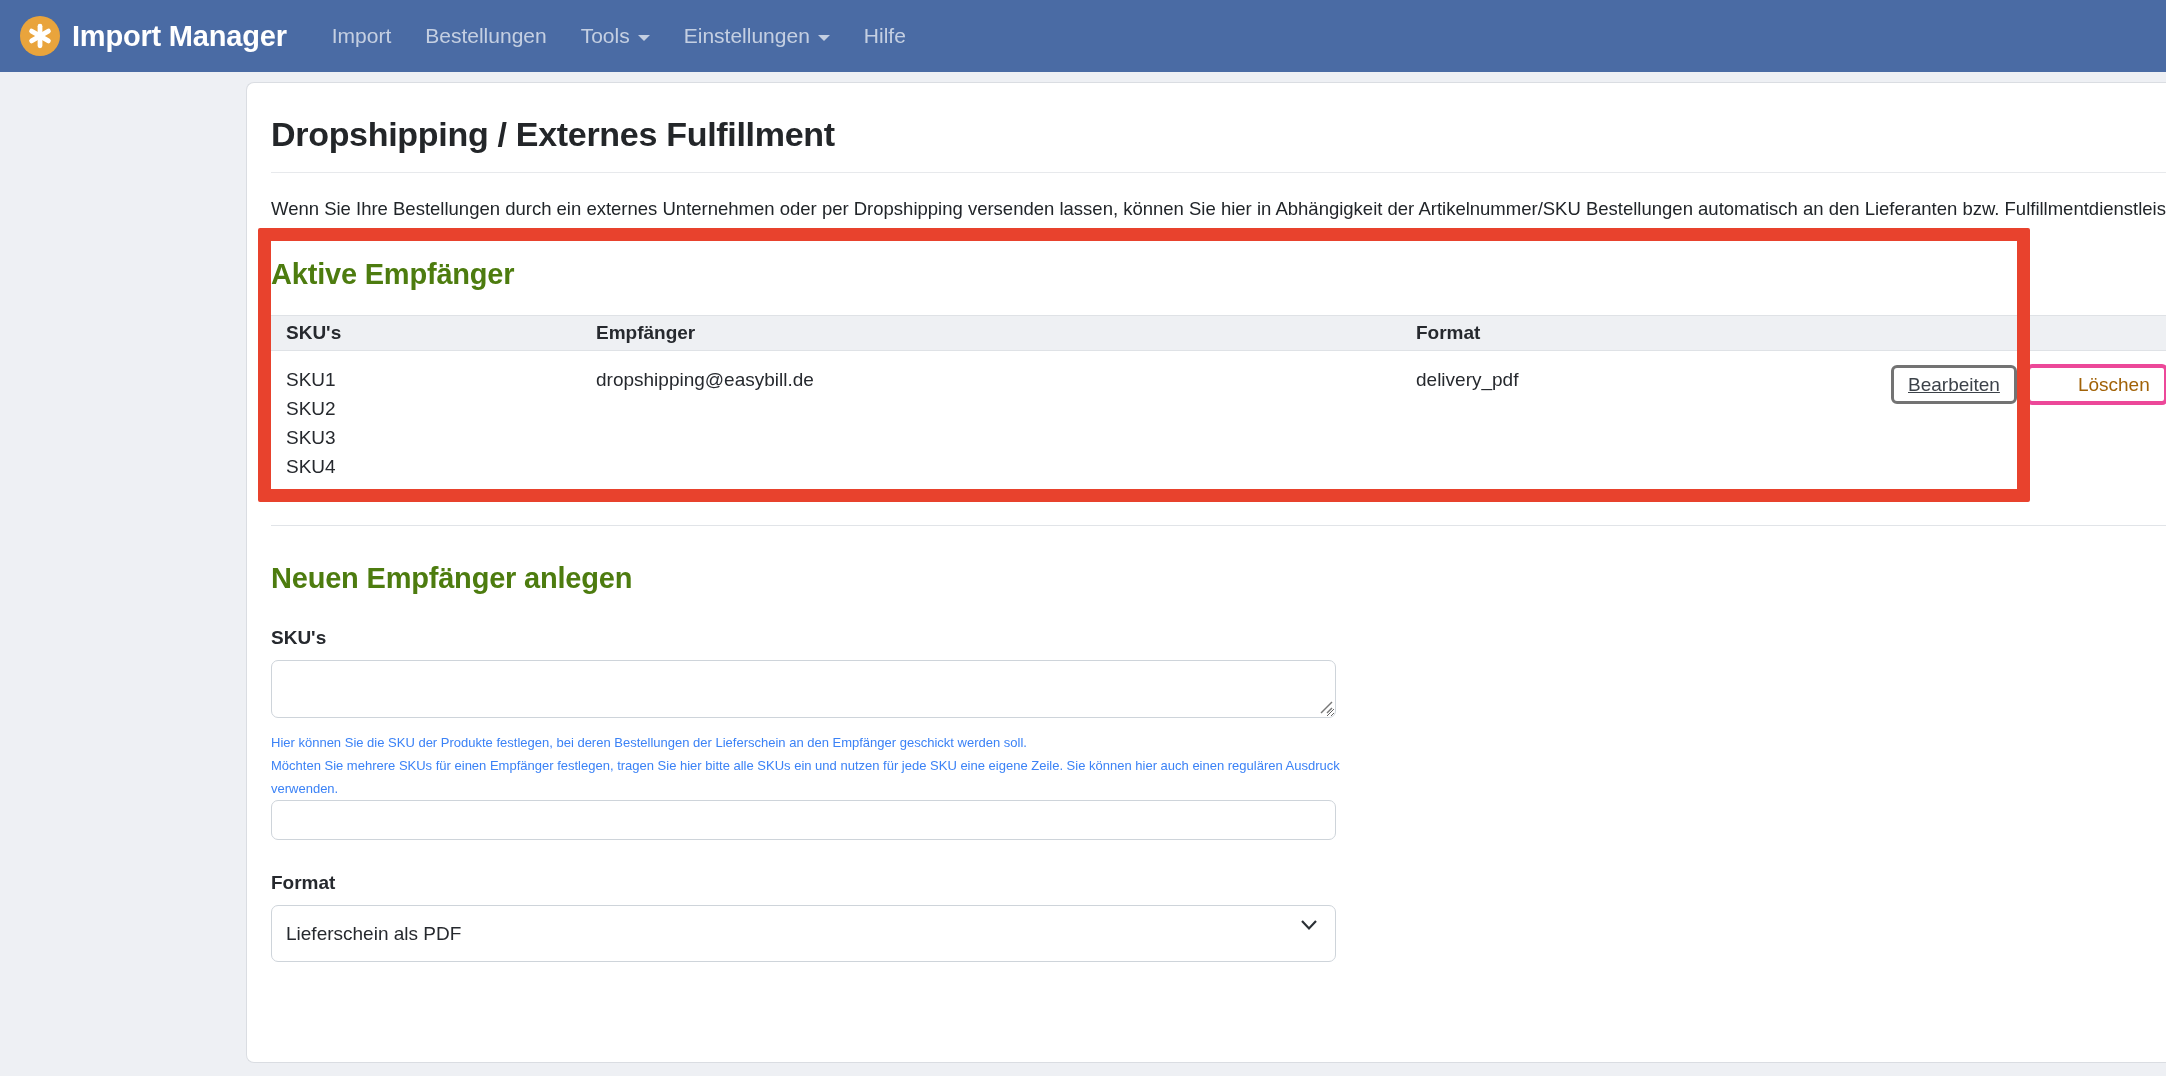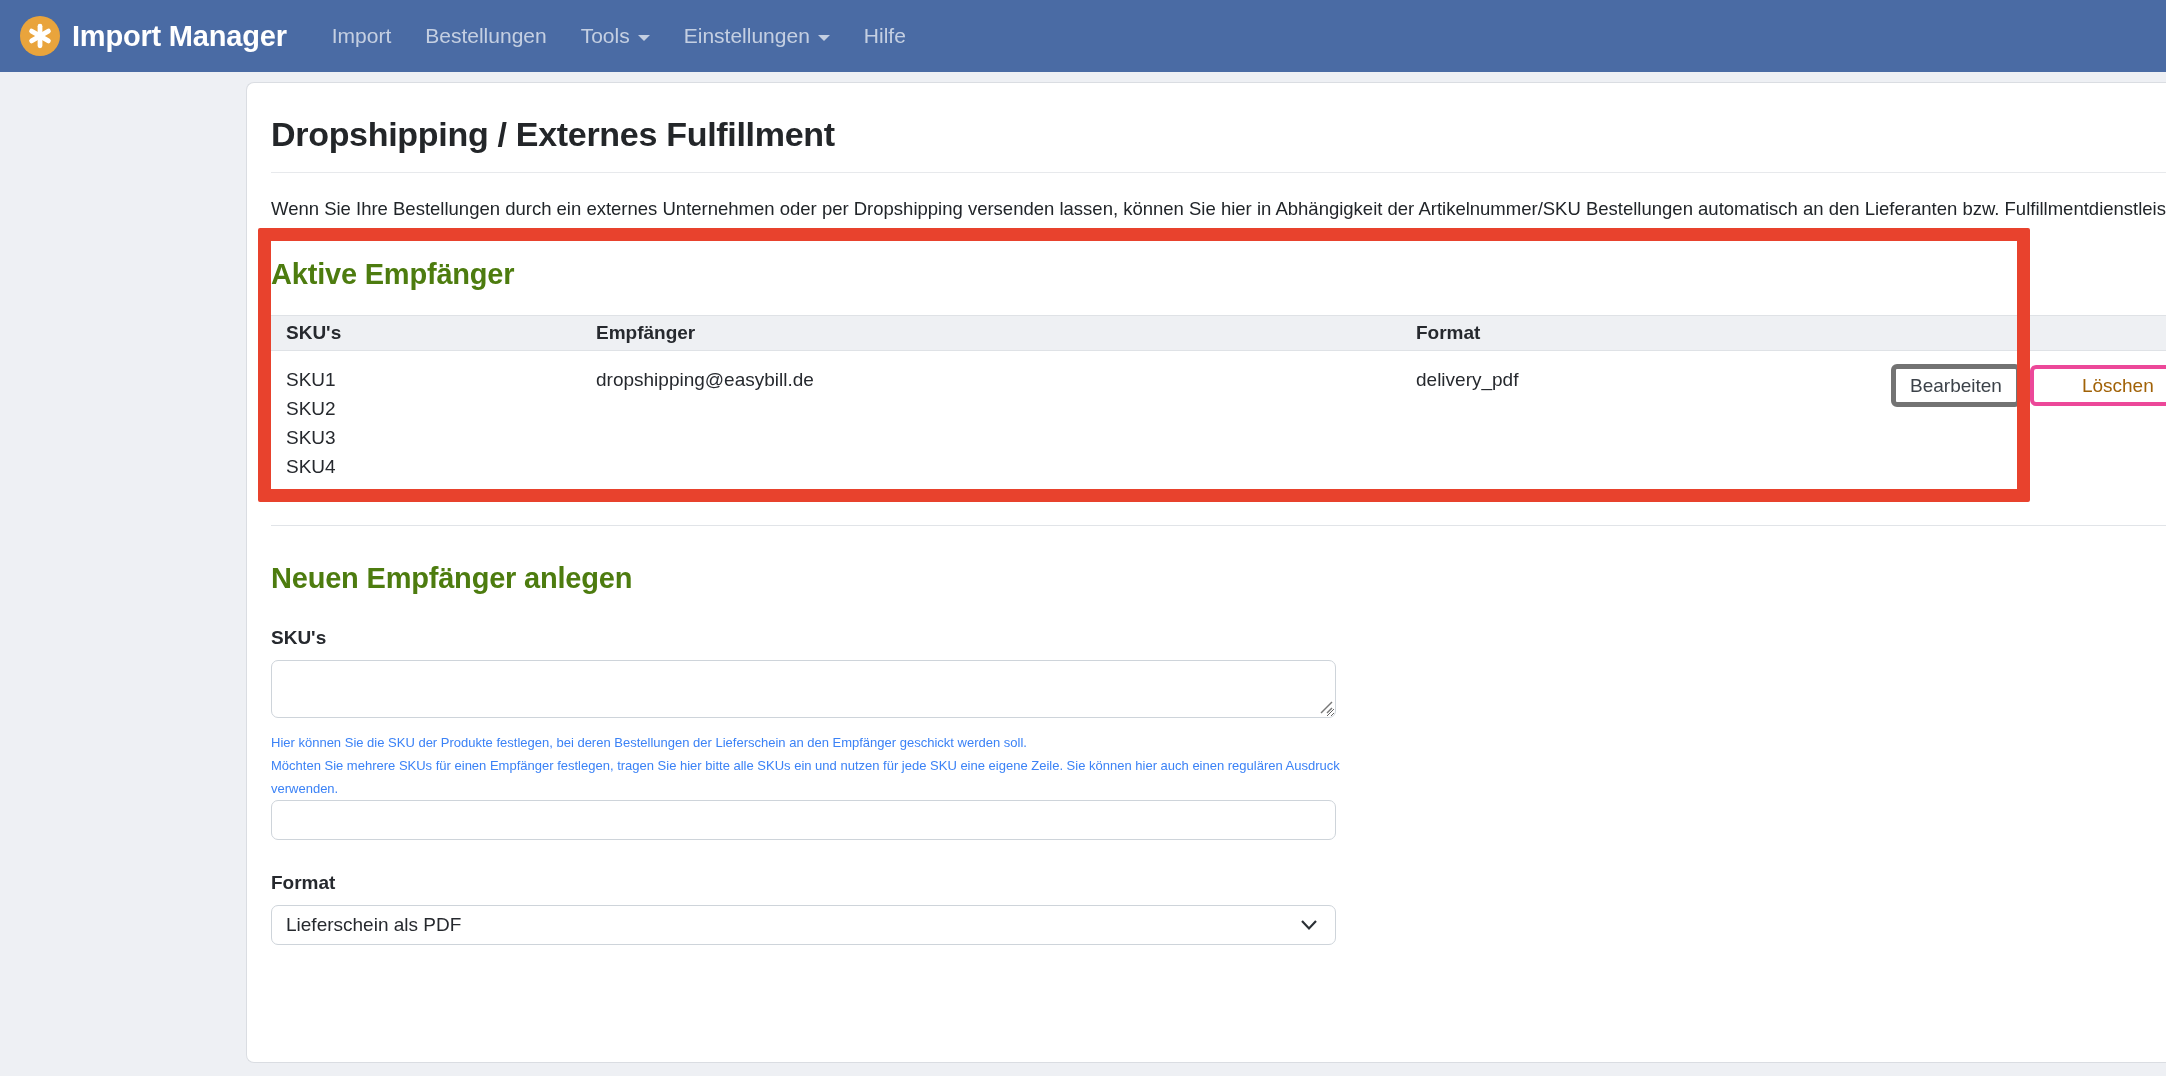--- a/index.html
+++ b/index.html
@@ -82,21 +82,21 @@
   }
   .col-skus{width:280px;}
   .col-empf{width:790px;}
   .col-format{width:445px;}
   .actions-cell{white-space:nowrap;padding-top:13px !important;}
   .btn{
     display:inline-block;font-size:19px;line-height:23px;
     padding:5px 14px;border-radius:6px;background:#fff;cursor:pointer;
     font-family:inherit;
   }
-  .btn-edit{border:5px solid #737373;color:#3c4249;margin-right:9px;}
+  .btn-edit{border:3px solid #737373;color:#3c4249;margin-right:9px;text-decoration:underline;}
   .btn-delete{border:4px solid #ec4899;color:#a16207;padding-left:48px;}
 
   
   .form{margin-top:0;}
   .field-label{
     display:block;font-weight:700;font-size:19px;
     margin:32px 0 11px;color:#26292e;
   }
   .ta-wrap{position:relative;width:1065px;}
   textarea.control{
@@ -109,21 +109,21 @@
   .help{
     margin-top:13px;width:1072px;font-size:13px;
     line-height:23px;color:#3b82f6;
   }
   input.control{
     width:1065px;height:40px;box-sizing:border-box;
     border:1px solid #ced4da;border-radius:7px;
     padding:0 14px;font-size:19px;font-family:inherit;color:#26292e;display:block;
   }
   .select{
-    width:1065px;height:40px;box-sizing:border-box;
+    width:1065px;height:57px;box-sizing:border-box;
     border:1px solid #ced4da;border-radius:7px;
     display:flex;align-items:center;
     padding:0 40px 0 14px;font-size:19px;color:#26292e;
     position:relative;cursor:pointer;background:#fff;
   }
   .select .chev{position:absolute;right:16px;top:11px;}
 
   
   .annotation{
     position:absolute;left:258px;top:228px;width:1772px;height:274px;

